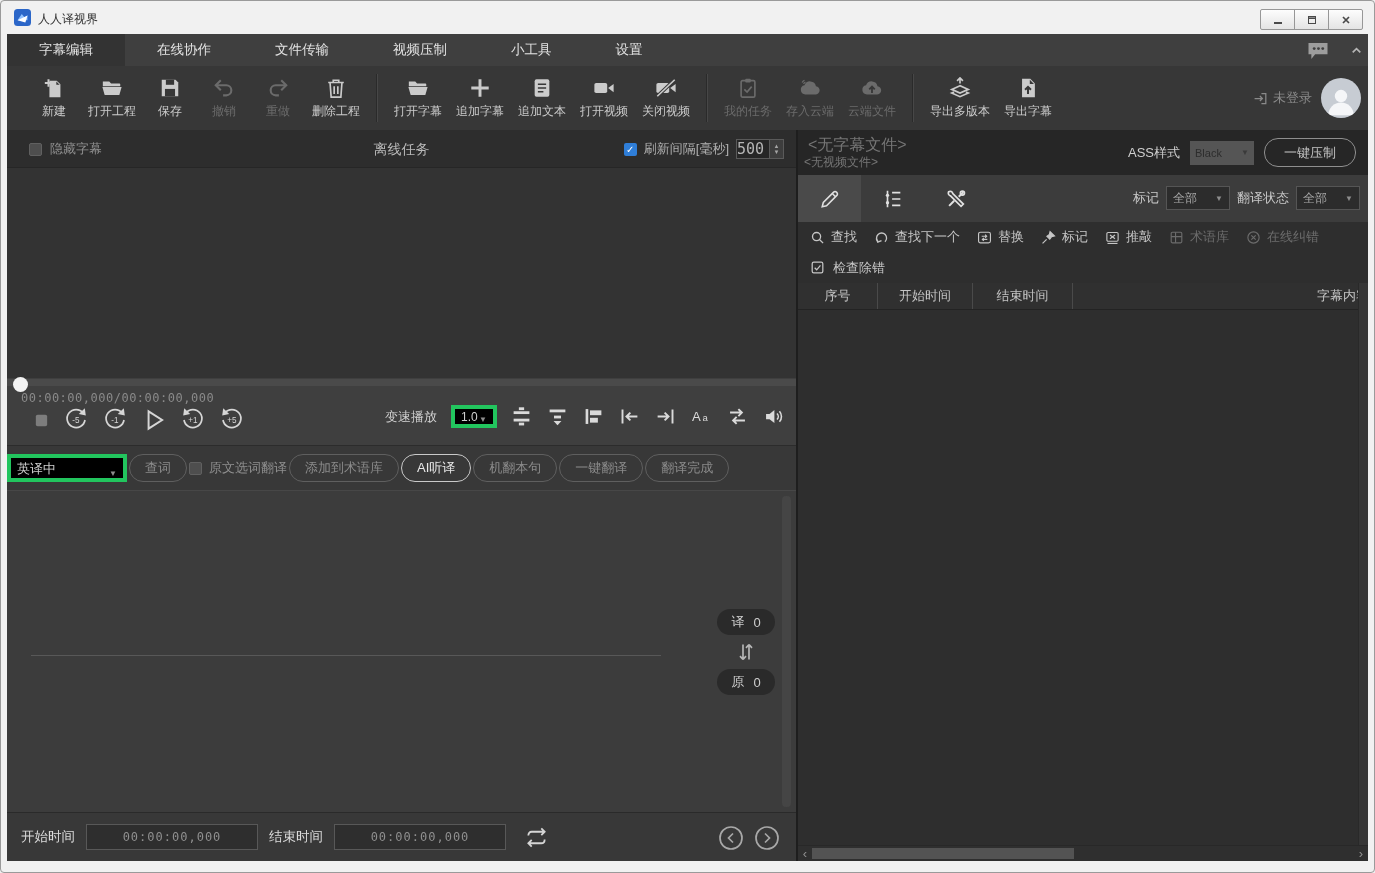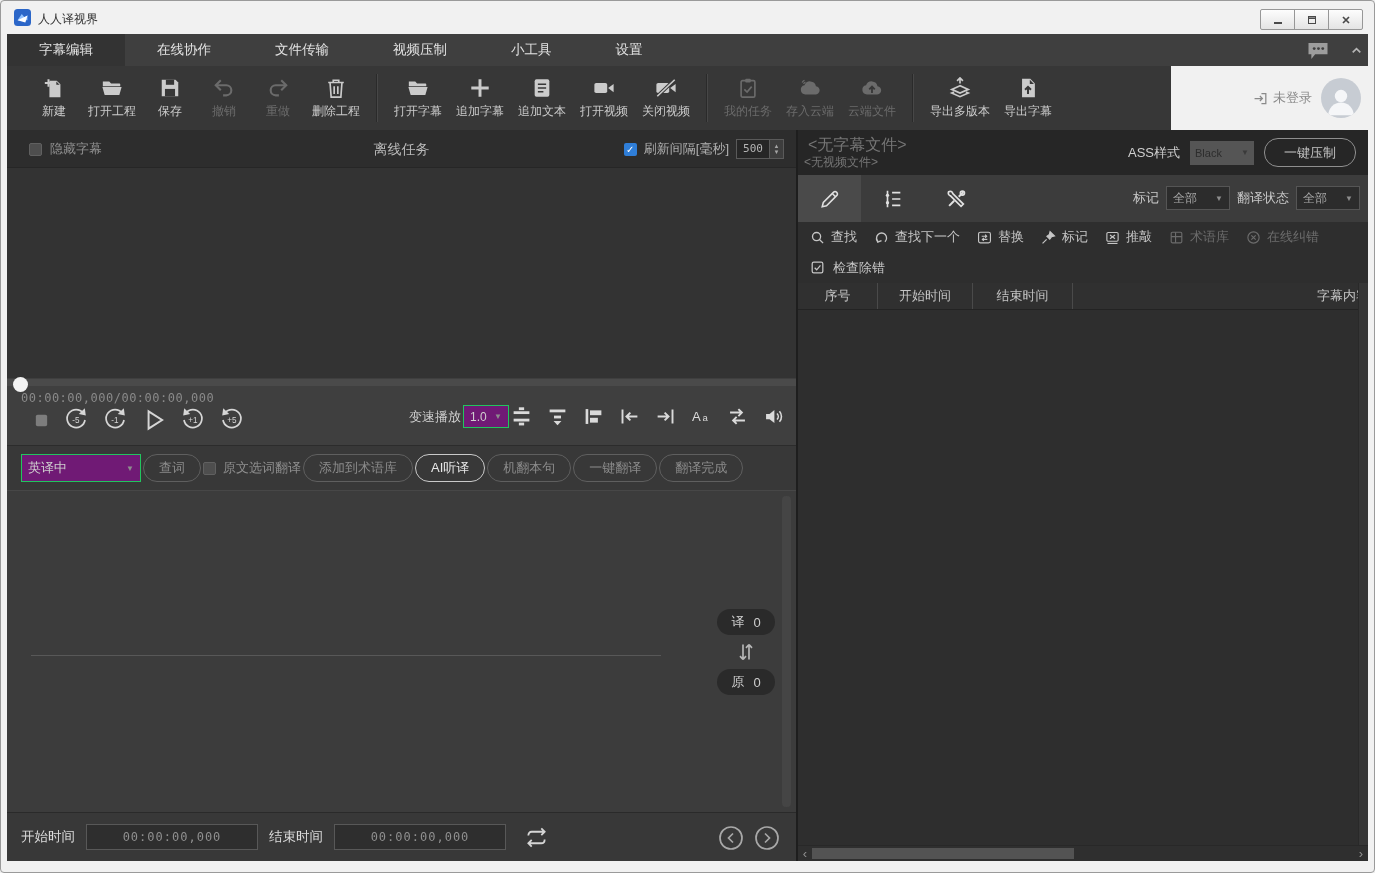--- a/index.html
+++ b/index.html
@@ -23,21 +23,21 @@
   .menubar{left:7px;top:34px;width:1361px;height:32px;background:#3f3f3f;display:flex;align-items:stretch;}
   .menu-item{padding:0 32px;line-height:32px;font-size:13.5px;color:#e2e2e2;cursor:default;}
   .menu-item.active{background:#333333;}
   .menu-right{position:absolute;right:12px;top:34px;height:32px;display:flex;align-items:center;gap:20px;}
   .ic{display:inline-flex;align-items:center;justify-content:center;}
   .ic svg{display:block;} .ic15 svg{width:15px;height:15px;}
   .msg-ic{color:#9d9d9d;} .msg-ic svg{width:24px;height:19px;}
   .collapse-ic{color:#b5b5b5;} .collapse-ic svg{width:13px;height:13px;}
 
   
-  .toolbar{left:7px;top:66px;width:1164px;height:64px;background:#373737;display:flex;align-items:center;padding-left:20px;box-sizing:border-box;}
+  .toolbar{left:7px;top:66px;width:1361px;height:64px;background:#373737;display:flex;align-items:center;padding-left:20px;box-sizing:border-box;}
   .tb-btn{display:flex;flex-direction:column;align-items:center;gap:4px;color:#cbcbcb;margin:0 7px;min-width:40px;}
   .tb-btn.disabled{color:#6b6b6b;}
   .tb-btn .ic svg{width:22px;height:22px;}
   .tb-label{font-size:12px;white-space:nowrap;}
   .tb-sep{width:1px;height:48px;background:#2a2a2a;border-right:1px solid #474747;margin:0 9px;}
   .login-area{position:absolute;right:14px;top:66px;height:64px;display:flex;align-items:center;gap:9px;}
   .login-label{color:#8a8a8a;font-size:13px;display:flex;align-items:center;gap:5px;}
   .avatar{width:40px;height:40px;border-radius:50%;background:#c7ccd3;overflow:hidden;display:flex;align-items:flex-end;justify-content:center;}
   .avatar svg{width:34px;height:34px;}
 
@@ -48,47 +48,47 @@
 
   
   .lp-topbar{left:0;top:0;width:100%;height:38px;background:#2d2d2d;border-bottom:1px solid #262626;box-sizing:border-box;}
   .lp-topbar .hide-group{position:absolute;left:22px;top:0;height:38px;display:flex;align-items:center;gap:8px;color:#8f8f8f;font-size:13px;}
   .lp-center-label{position:absolute;left:50%;top:0;transform:translateX(-50%);line-height:38px;color:#b9b9b9;font-size:14px;}
   .refresh-group{position:absolute;right:12px;top:0;height:38px;display:flex;align-items:center;gap:7px;color:#b0b0b0;font-size:13px;}
   .cb{width:13px;height:13px;border-radius:2px;box-sizing:border-box;flex:0 0 auto;}
   .cb.unchecked{background:#4e4e4e;border:1px solid #606060;}
   .cb.blue{background:#2f7ed8;color:#fff;font-size:10px;line-height:13px;text-align:center;}
   .spin{width:48px;height:20px;background:#262626;border:1px solid #5a5a5a;display:flex;box-sizing:border-box;}
-  .spin-val{flex:1;color:#b5b5b5;font-size:11px;text-align:center;line-height:18px;font-family:"DejaVu Sans Mono",monospace;}
+  .spin-val{flex:1;color:#b5b5b5;font-size:15px;text-align:left;line-height:18px;font-family:"DejaVu Sans Mono",monospace;}
   .spin-arrows{width:13px;background:#3d3d3d;border-left:1px solid #5a5a5a;display:flex;flex-direction:column;align-items:center;justify-content:center;color:#a5a5a5;font-size:6px;line-height:6px;}
 
   
   .lp-video{left:0;top:38px;width:100%;height:210px;background:#333;}
   .open-local-btn{position:absolute;left:50%;top:66px;transform:translateX(-50%);width:190px;height:42px;background:#3e86e8;border-radius:4px;display:flex;align-items:center;justify-content:center;gap:13px;color:#fff;}
   .open-local-btn .ic svg{width:21px;height:21px;}
   .open-local-label{font-size:15px;font-weight:bold;letter-spacing:1px;}
   .drop-hint{position:absolute;left:50%;top:120px;transform:translateX(-50%);color:#c2c2c2;font-size:14.5px;white-space:nowrap;}
 
   
   .lp-player{left:0;top:248px;width:100%;height:67px;background:#3f3f3f;}
   .seek-track{position:absolute;left:0;top:1px;width:100%;height:7px;background:#4a4a4a;}
   .seek-thumb{position:absolute;left:6px;top:-2px;width:15px;height:15px;border-radius:50%;background:#f3f3f3;}
   .time-display{position:absolute;left:14px;top:13px;color:#8a8a8a;font-size:12px;font-family:"DejaVu Sans Mono",monospace;letter-spacing:.5px;}
   .player-controls{position:absolute;left:26px;top:29px;display:flex;align-items:center;gap:13px;color:#d6d6d6;}
   .pc-btn svg{width:26px;height:26px;}
   .pc-btn.stop{color:#7d7d7d;} .pc-btn.stop svg{width:17px;height:17px;}
-  .player-right{position:absolute;right:12px;top:27px;display:flex;align-items:center;gap:2px;color:#d8d8d8;}
+  .player-right{position:absolute;right:12px;top:27px;display:flex;align-items:center;gap:14px;color:#d8d8d8;}
   .speed-label{font-size:13px;color:#d0d0d0;}
-  .sel-dark{background:#701a75;border:1px solid #22c55e;color:#cfcfcf;font-size:12px;display:flex;align-items:center;justify-content:space-between;padding:0 6px;box-sizing:border-box;}
+  .sel-dark{background:#000000;border:4px solid #22c55e;color:#cfcfcf;font-size:12px;display:flex;align-items:flex-end;justify-content:space-between;padding:0 6px;box-sizing:border-box;}
   .sel-speed{width:46px;height:23px;}
   .sel-arrow{color:#8d8d8d;font-size:8px;}
   .ptool{color:#dadada;} .ptool svg{width:21px;height:21px;}
 
   
-  .lp-transbar{left:0;top:315px;width:100%;height:45px;background:#383838;border-top:1px solid #2c2c2c;display:flex;align-items:center;padding-left:14px;gap:2px;box-sizing:border-box;}
+  .lp-transbar{left:0;top:315px;width:100%;height:45px;background:#383838;border-top:1px solid #2c2c2c;display:flex;align-items:center;gap:2px;box-sizing:border-box;}
   .sel-lang{width:120px;height:28px;font-size:13px;}
   .pill{height:28px;border:1px solid #5f5f5f;border-radius:14px;display:flex;align-items:center;justify-content:center;padding:0 15px;font-size:13px;color:#8b8b8b;white-space:nowrap;box-sizing:border-box;}
   .pill.enabled{border-color:#c9c9c9;color:#e8e8e8;}
   .sel-word-group{display:flex;align-items:center;gap:7px;color:#8f8f8f;font-size:13px;}
 
   
   .lp-editor{left:0;top:360px;width:100%;height:322px;background:#3c3c3c;border-top:1px solid #474747;box-sizing:border-box;}
   .editor-divider{position:absolute;left:24px;top:164px;width:630px;height:1px;background:#585858;}
   .count-col{position:absolute;left:710px;top:118px;display:flex;flex-direction:column;align-items:center;gap:7px;}
   .count-pill{width:58px;height:26px;background:#2a2a2a;border-radius:13px;color:#cfcfcf;font-size:13px;display:flex;align-items:center;justify-content:center;gap:9px;}

